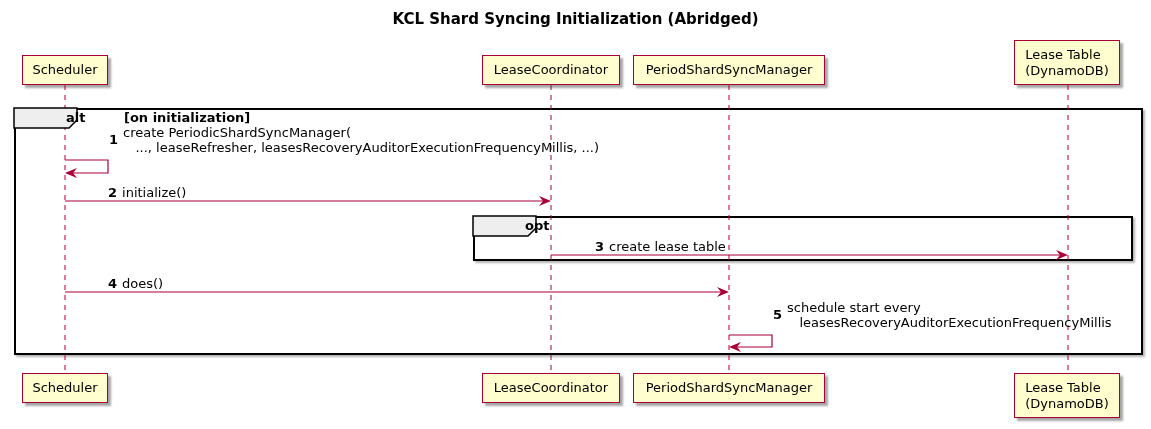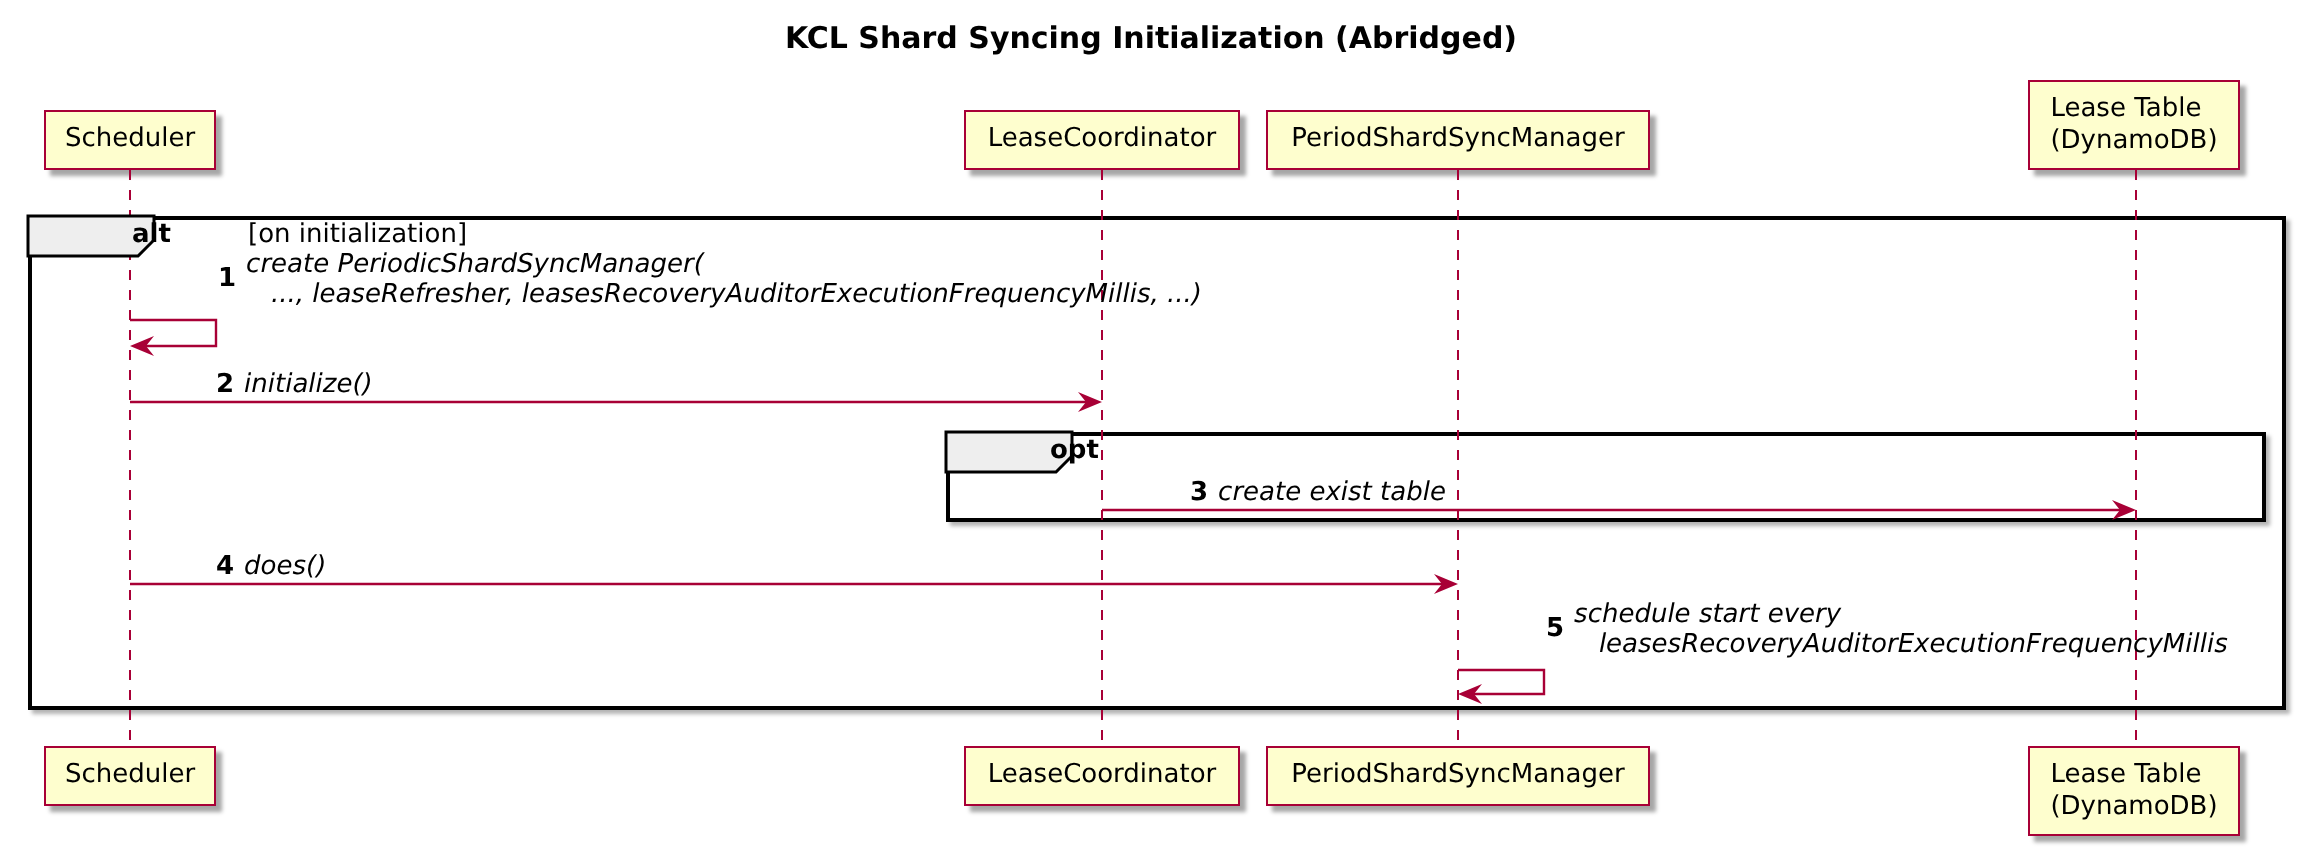--- a/index.html
+++ b/index.html
@@ -31,24 +31,24 @@
     position:absolute;box-sizing:border-box;border:2px solid var(--frame-border);
     box-shadow:2px 2px 2px rgba(0,0,0,0.3);background:transparent;
   }
   svg.overlay{position:absolute;left:0;top:0;z-index:3;}
   .layer{position:absolute;left:0;top:0;width:100%;height:100%;}
   .frames{z-index:1;}
   .texts{z-index:4;margin-left:36px;}
   .frame-op{
     position:absolute;font-weight:bold;font-size:13px;z-index:5;
   }
-  .guard{position:absolute;font-weight:normal;font-size:13px;}
+  .guard{position:absolute;font-weight:bold;font-size:13px;}
   .msg{position:absolute;display:flex;gap:5px;align-items:flex-start;line-height:15px;}
   .msg .num{font-weight:bold;}
-  .msg .txt{white-space:pre;font-style:italic;}
+  .msg .txt{white-space:pre;}
   .msg-self .num{position:relative;top:7px;}
 </style>
 </head>
 <body>
 
 <div id="canvas">
 
   <div class="title">KCL Shard Syncing Initialization (Abridged)</div>
 
   <div class="layer frames">
@@ -103,21 +103,21 @@
       <span class="num">1</span>
       <span class="txt">create PeriodicShardSyncManager(
    ..., leaseRefresher, leasesRecoveryAuditorExecutionFrequencyMillis, ...)</span>
     </div>
     <div class="msg" style="left:72px;top:185px;">
       <span class="num">2</span>
       <span class="txt">initialize()</span>
     </div>
     <div class="msg" style="left:559px;top:239px;">
       <span class="num">3</span>
-      <span class="txt">create exist table</span>
+      <span class="txt">create lease table</span>
     </div>
     <div class="msg" style="left:72px;top:276px;">
       <span class="num">4</span>
       <span class="txt">does()</span>
     </div>
     <div class="msg msg-self" style="left:737px;top:300px;">
       <span class="num">5</span>
       <span class="txt">schedule start every
    leasesRecoveryAuditorExecutionFrequencyMillis</span>
     </div>

